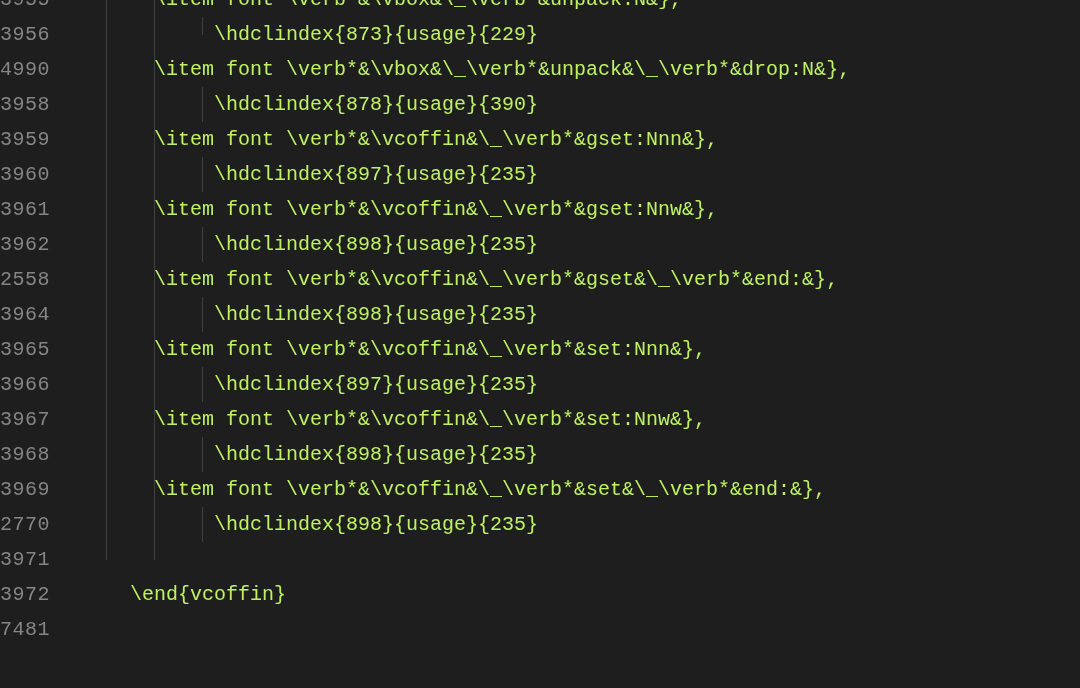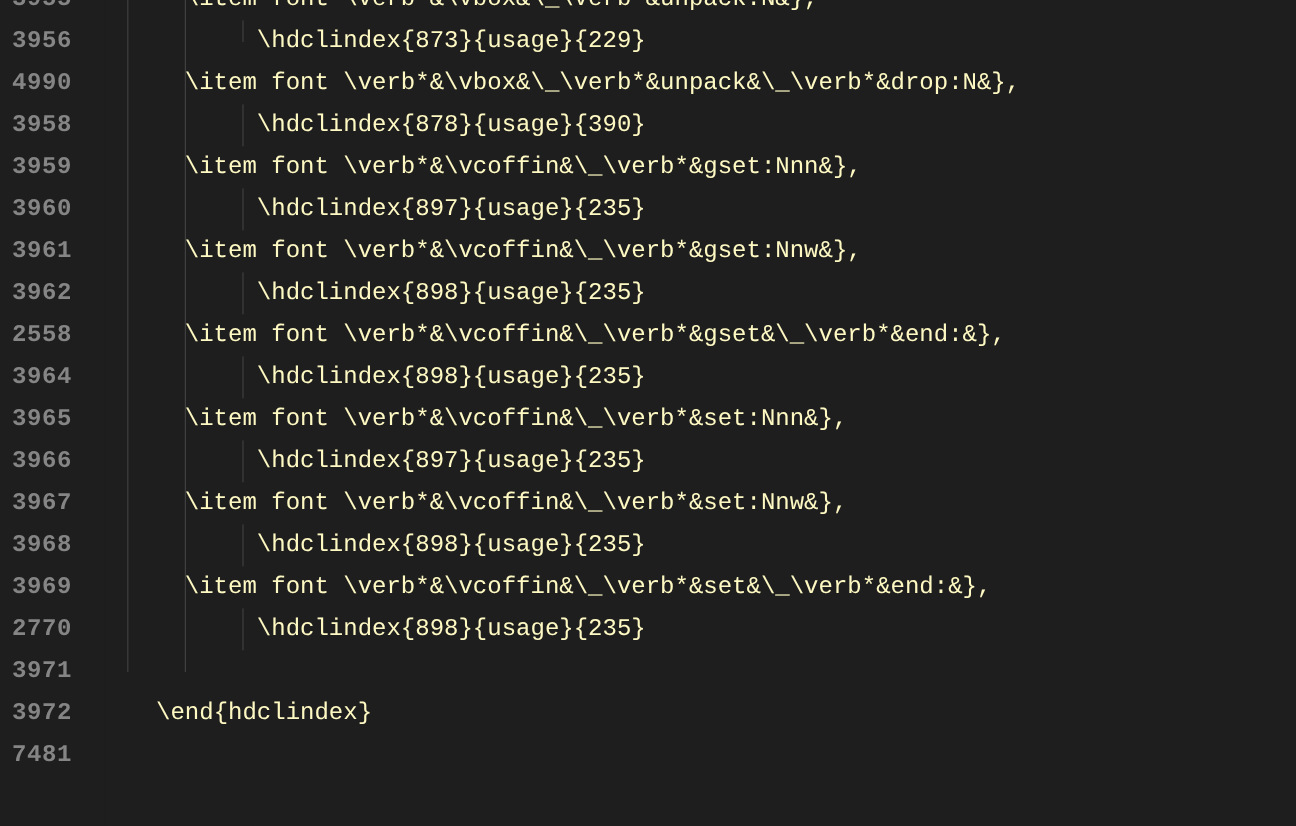--- a/index.html
+++ b/index.html
@@ -13,30 +13,29 @@
     font-size: 20px;
   }
   .editor {
     display: flex;
     width: 100%;
     height: 100%;
   }
   .gutter {
     background: #1e1e1e;
     color: #858585;
-    text-align: center;
+    text-align: left;
     padding: 0 18px 0 0;
     width: 70px;
     flex: 0 0 auto;
     user-select: none;
-    font-weight: bold;
   }
   .code {
     flex: 1 1 auto;
-    color: #fef9c3;
+    color: #bef264;
     position: relative;
     padding-left: 18px;
   }
   .line {
     height: 35px;
     line-height: 35px;
     white-space: pre;
     position: relative;
   }
   .gutter .line {
@@ -112,17 +111,17 @@
     <div class="line"><span>         </span><span>\hdclindex{898}{usage}{235}</span></div>
     <div class="line"><span>    </span><span>\item font \verb*&amp;\vcoffin&amp;\_\verb*&amp;gset&amp;\_\verb*&amp;end:&amp;},</span></div>
     <div class="line"><span>         </span><span>\hdclindex{898}{usage}{235}</span></div>
     <div class="line"><span>    </span><span>\item font \verb*&amp;\vcoffin&amp;\_\verb*&amp;set:Nnn&amp;},</span></div>
     <div class="line"><span>         </span><span>\hdclindex{897}{usage}{235}</span></div>
     <div class="line"><span>    </span><span>\item font \verb*&amp;\vcoffin&amp;\_\verb*&amp;set:Nnw&amp;},</span></div>
     <div class="line"><span>         </span><span>\hdclindex{898}{usage}{235}</span></div>
     <div class="line"><span>    </span><span>\item font \verb*&amp;\vcoffin&amp;\_\verb*&amp;set&amp;\_\verb*&amp;end:&amp;},</span></div>
     <div class="line"><span>         </span><span>\hdclindex{898}{usage}{235}</span></div>
     <div class="line"><span></span><span></span></div>
-    <div class="line"><span>  </span><span>\end{hdclindex}</span></div>
+    <div class="line"><span>  </span><span>\end{vcoffin}</span></div>
     <div class="line"><span></span><span></span></div>
   </div>
 
 </div>
 
 </body></html>

